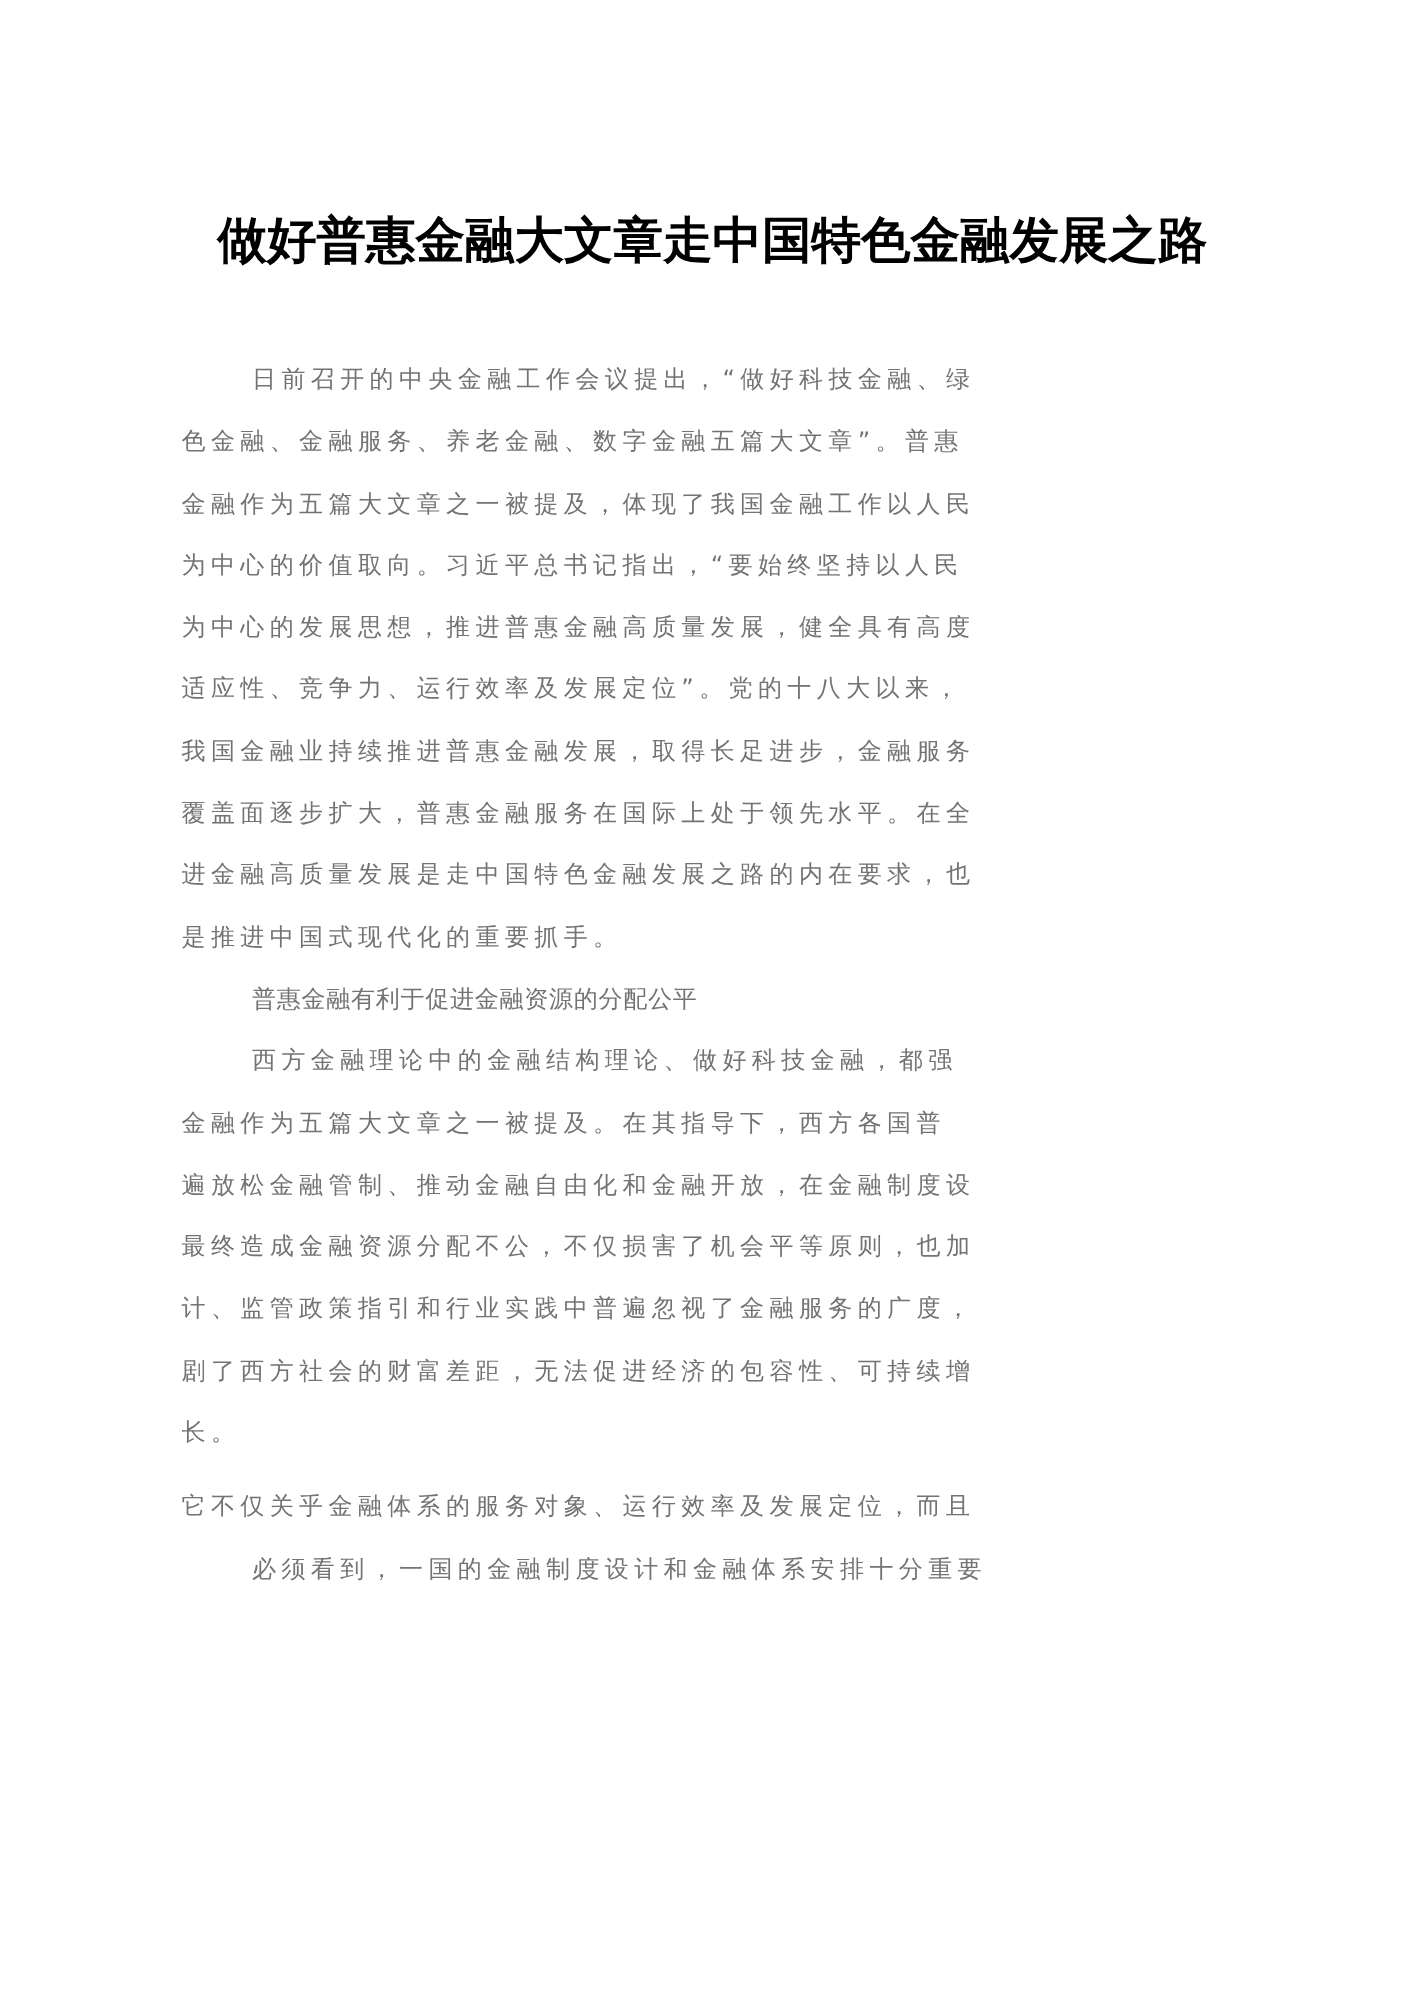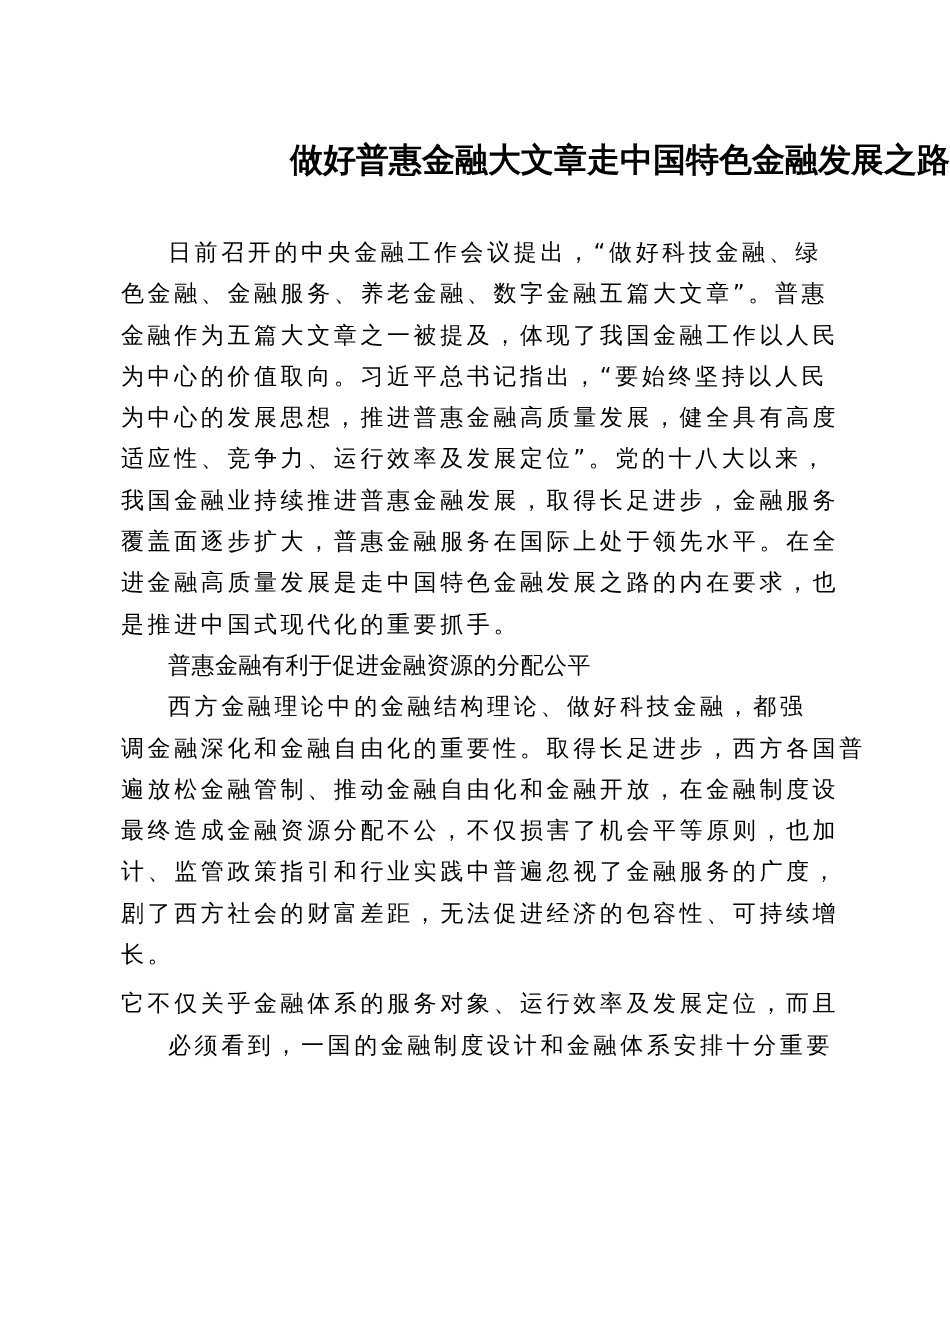--- a/index.html
+++ b/index.html
@@ -1,26 +1,26 @@
 <!DOCTYPE html>
 <html><head>
 <meta charset="utf-8">
 <style>
   html, body { margin: 0; padding: 0; background: #ffffff; }
   body { width: 950px; height: 1344px; position: relative; overflow: hidden; color: #111; }
   .page { position: absolute; left: 0; top: 0; width: 950px; height: 1344px; background: #fff; }
   .title {
-    position: absolute; left: 0; right: 0; top: 138px; text-align: right;
+    position: absolute; left: 0; right: 0; top: 138px; text-align: center;
     font-family: "DejaVu Serif", "Liberation Serif", serif;
     font-weight: bold; font-size: 33px; letter-spacing: 0px; color: #000;
   }
   .body {
     position: absolute; left: 121px; top: 232px; width: 710px;
     font-family: "DejaVu Sans", "Liberation Sans", sans-serif;
-    font-size: 23px; line-height: 41.3px; color: #000000;
+    font-size: 16px; line-height: 41.3px; color: #737373;
   }
   .line { display: block; white-space: nowrap; letter-spacing: 3.6px; height: 41.3px; }
   .indent { padding-left: 47px; }
   .gap { height: 8px; }
 </style>
 </head>
 <body>
 
 <div class="page">
   <div class="title">做好普惠金融大文章走中国特色金融发展之路</div>
@@ -38,21 +38,21 @@
       <span class="line">进金融高质量发展是走中国特色金融发展之路的内在要求，也</span>
       <span class="line">是推进中国式现代化的重要抓手。</span>
     </div>
 
     <div>
       <span class="line indent" style="letter-spacing:0.5px">普惠金融有利于促进金融资源的分配公平</span>
     </div>
 
     <div>
       <span class="line indent">西方金融理论中的金融结构理论、做好科技金融，都强</span>
-      <span class="line">调金融深化和金融自由化的重要性。取得长足进步，西方各国普</span>
+      <span class="line">金融作为五篇大文章之一被提及。在其指导下，西方各国普</span>
       <span class="line">遍放松金融管制、推动金融自由化和金融开放，在金融制度设</span>
       <span class="line">最终造成金融资源分配不公，不仅损害了机会平等原则，也加</span>
       <span class="line">计、监管政策指引和行业实践中普遍忽视了金融服务的广度，</span>
       <span class="line">剧了西方社会的财富差距，无法促进经济的包容性、可持续增</span>
       <span class="line">长。</span>
     </div>
 
     <div class="gap"></div>
 
     <div>

